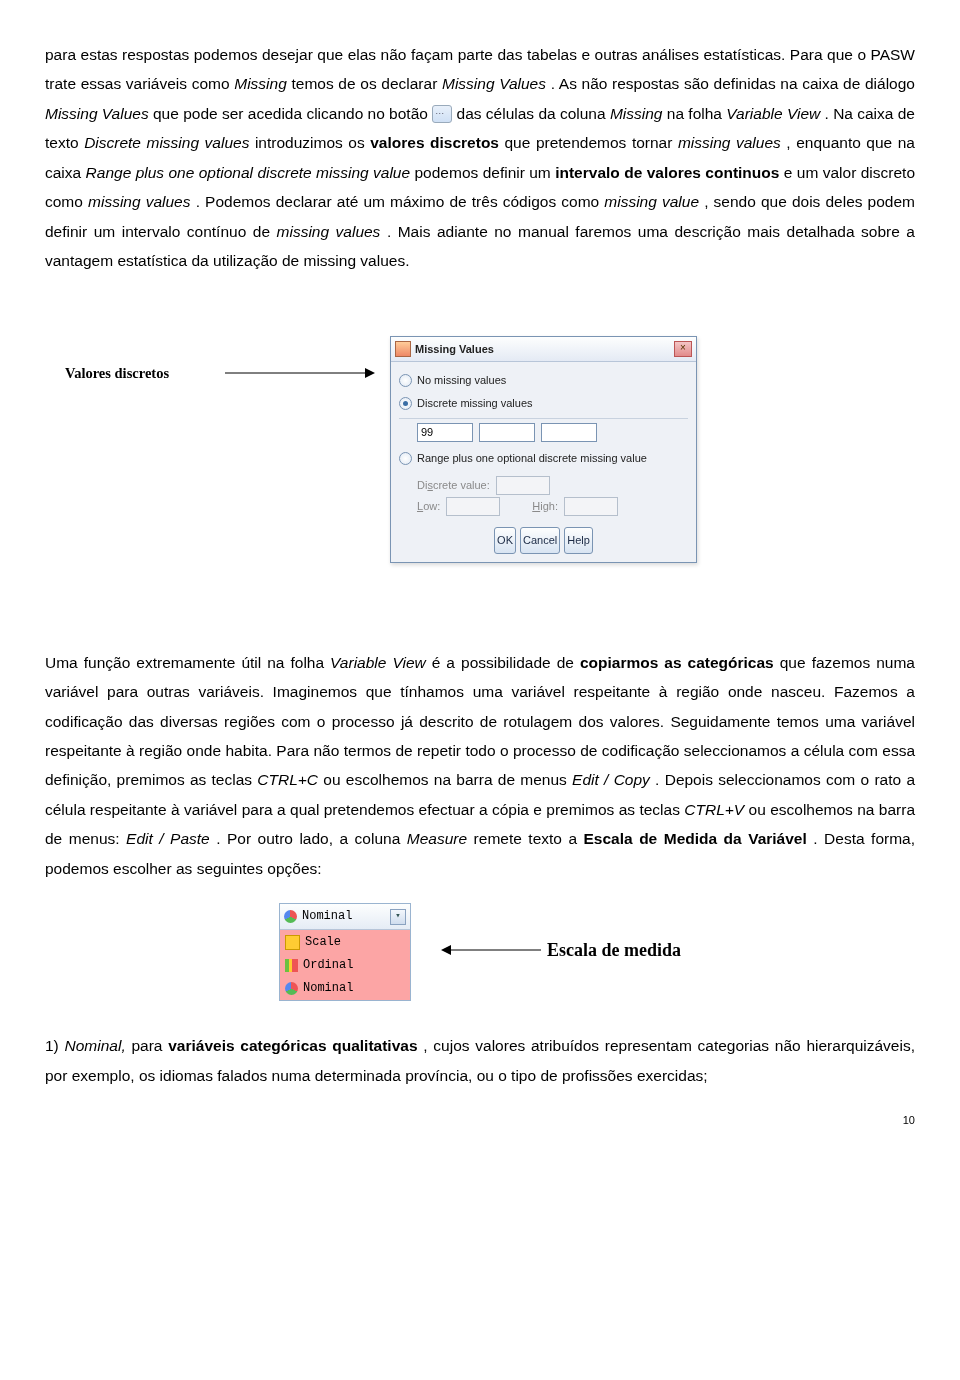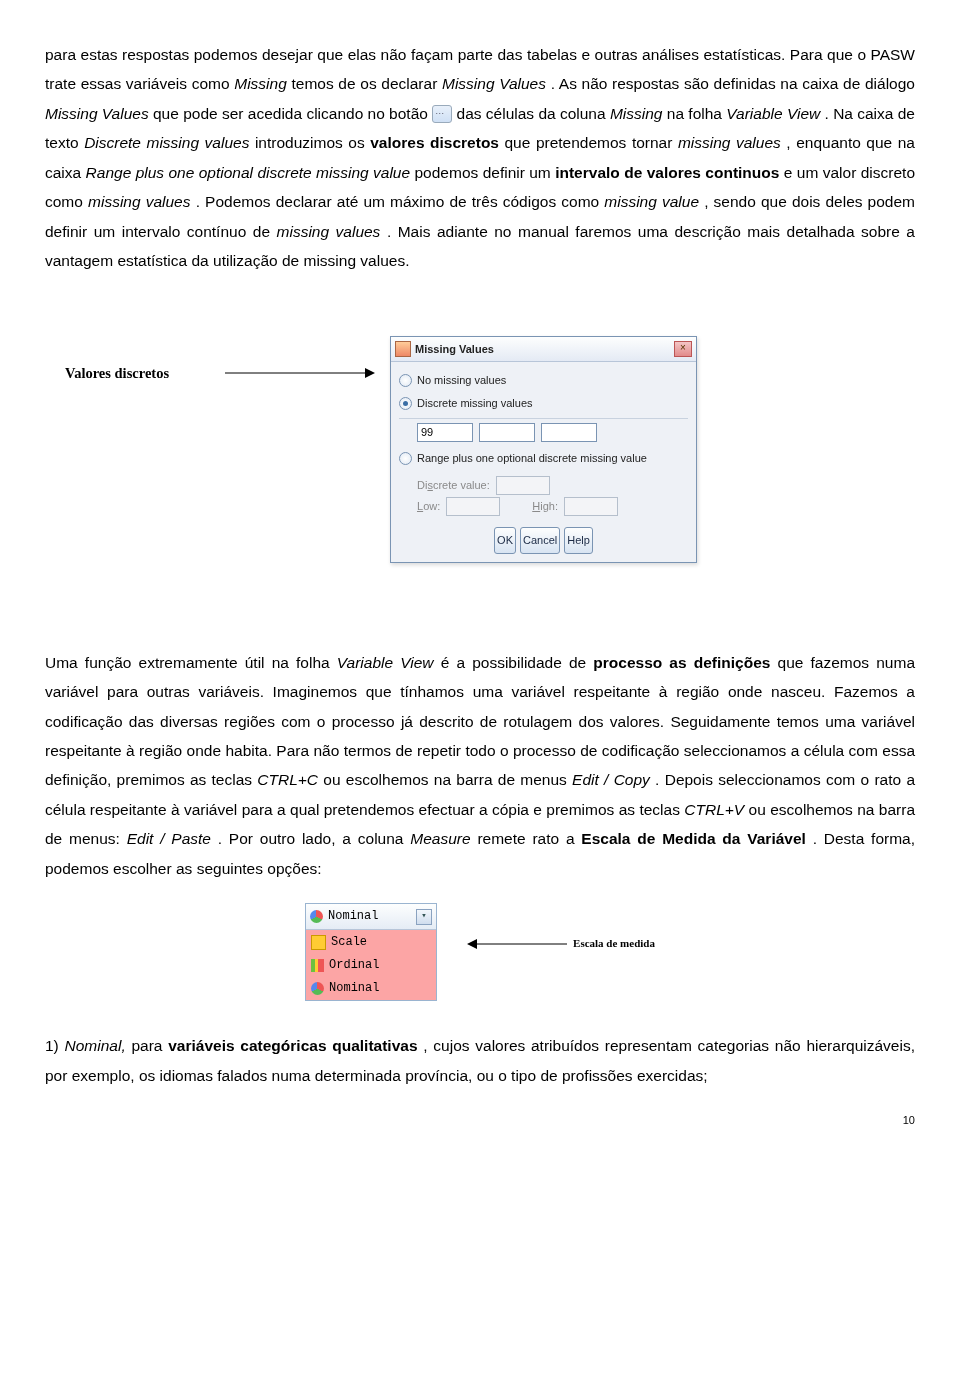--- a/index.html
+++ b/index.html
@@ -178,21 +178,21 @@
     background: linear-gradient(90deg,#fc3,#fc3);
     border:1px solid #c90;
   }
   .mi-ordinal {
     background: linear-gradient(90deg,#6cc040 30%, #fc3 30% 55%, #e55 55%);
   }
   .annot-right {
     margin-top: 45px;
     font-family:"Times New Roman", serif;
     font-weight:bold;
-    font-size:11px;
+    font-size:18px;
   }
   .page-num {
     text-align: right;
     font-size: 11px;
     margin-top: 20px;
   }
   .arrow-svg { display:block; }
 </style>
 </head>
 <body>
@@ -284,32 +284,32 @@
     </div>
   </div>
 </div>
 
 <div class="spacer2"></div>
 
 <div class="para">
   <span>Uma função extremamente útil na folha </span>
   <span class="italic">Variable View</span>
   <span> é a possibilidade de </span>
-  <span class="bold">processo as definições</span>
+  <span class="bold">copiarmos as categóricas</span>
   <span> que fazemos numa variável para outras variáveis. Imaginemos que tínhamos uma variável respeitante à região onde nasceu. Fazemos a codificação das diversas regiões com o processo já descrito de rotulagem dos valores. Seguidamente temos uma variável respeitante à região onde habita. Para não termos de repetir todo o processo de codificação seleccionamos a célula com essa definição, premimos as teclas </span>
   <span class="italic">CTRL+C</span>
   <span> ou escolhemos na barra de menus </span>
   <span class="italic">Edit / Copy</span>
   <span>. Depois seleccionamos com o rato a célula respeitante à variável para a qual pretendemos efectuar a cópia e premimos as teclas </span>
   <span class="italic">CTRL+V</span>
   <span> ou escolhemos na barra de menus: </span>
   <span class="italic">Edit / Paste</span>
   <span>. Por outro lado, a coluna </span>
   <span class="italic">Measure</span>
-  <span> remete rato a </span>
+  <span> remete texto a </span>
   <span class="bold">Escala de Medida da Variável</span>
   <span>. Desta forma, podemos escolher as seguintes opções:</span>
 </div>
 
 <div class="measure-area">
   <div class="measure-box">
     <div class="measure-sel">
       <span class="mi-icon mi-nominal"></span>
       <span style="margin-left:5px">Nominal</span>
       <span class="dd">▾</span>

